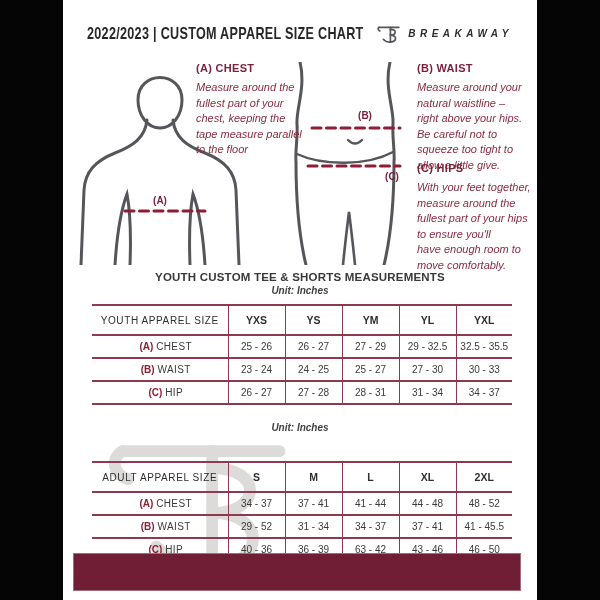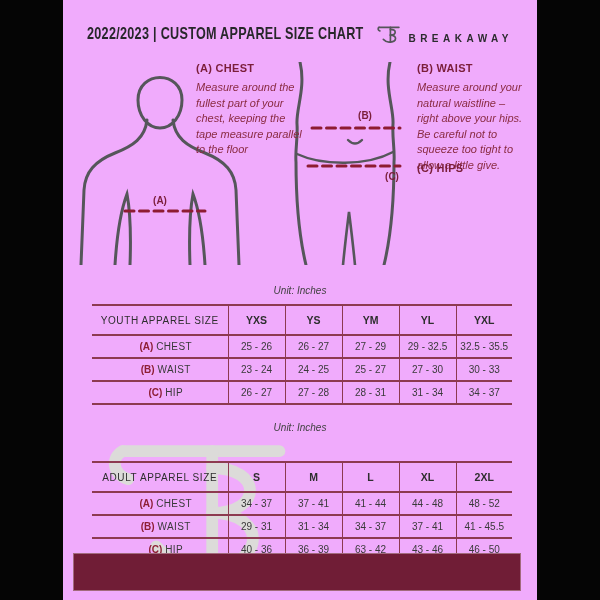--- a/index.html
+++ b/index.html
@@ -1,42 +1,42 @@
 <!DOCTYPE html>
 <html><head>
 <meta charset="utf-8">
 <style>
   * { margin:0; padding:0; box-sizing:border-box; }
   html,body { width:600px; height:600px; overflow:hidden; background:#050505;
               font-family:"Liberation Sans", sans-serif; }
   #stage { position:relative; width:600px; height:600px; background:#050505; }
   #page  { position:absolute; left:63px; top:0; width:474px; height:600px;
-           background:#f0abfc; overflow:hidden; }
+           background:#ffffff; overflow:hidden; }
 
   
   .header { position:absolute; top:16px; left:0; width:474px; height:34px;
             display:flex; align-items:center; justify-content:space-between;
             padding:0 24px; }
   .hdr-title { font-size:13px; font-weight:700; color:#27272a; letter-spacing:.3px;
                display:inline-block; transform:scale(.97,1.25); transform-origin:left center;
                white-space:nowrap; }
-  .brand { display:flex; align-items:flex-end; gap:7px; }
+  .brand { display:flex; align-items:center; gap:7px;font-style:italic; }
   .brand-name { font-size:10px; font-weight:700; color:#2b2b2e; letter-spacing:4.5px; }
 
   
   .diagram-svg { position:absolute; }
   .instr { position:absolute; }
   .instr h3 { font-size:11px; font-weight:700; color:#7b1e3a; letter-spacing:.3px; margin-bottom:6px; }
   .instr p  { font-size:11px; font-style:italic; color:#8a2b42; line-height:1.42; white-space:pre-line; }
 
   
   .sec-title { position:absolute; left:0; width:474px; text-align:center;
                font-size:11.5px; font-weight:700; color:#383838; letter-spacing:.2px; }
   .sec-unit  { position:absolute; left:0; width:474px; text-align:center;
-               font-size:10px; font-style:italic; font-weight:400; color:#414141; }
+               font-size:10px; font-style:italic; font-weight:700; color:#414141; }
 
   
   table.size { position:absolute; left:29px; width:420px; border-collapse:collapse;
                table-layout:fixed; z-index:2; background:transparent; }
   table.size th, table.size td { border-left:1px solid #8d3a50; height:23px;
                font-size:10px; color:#3a3a3a; text-align:center; vertical-align:middle; }
   table.size th:first-child, table.size td:first-child { border-left:none; }
   table.size tr { border-bottom:2px solid #8d3a50; }
   table.size thead tr { border-top:2px solid #8d3a50; }
   table.size thead th { height:30px; font-weight:700; font-size:10.5px; color:#2e2e2e; }
@@ -103,22 +103,25 @@
     <div class="instr" style="left:133px; top:62px; width:106px;">
       <h3>(A) CHEST</h3>
       <p>Measure around the fullest part of your chest, keeping the tape measure parallel to the floor</p>
     </div>
     <div class="instr" style="left:354px; top:62px; width:110px;">
       <h3>(B) WAIST</h3>
       <p>Measure around your natural waistline – right above your hips. Be careful not to squeeze too tight to allow a little give.</p>
     </div>
     <div class="instr" style="left:354px; top:162px; width:116px;">
       <h3>(C) HIPS</h3>
-    </div>
-
+      <p>With your feet together, measure around the fullest part of your hips to ensure you'll
+have enough room to move comfortably.</p>
+    </div>
+
+    <div class="sec-title" style="top:271px;">YOUTH CUSTOM TEE &amp; SHORTS MEASUREMENTS</div>
     <div class="sec-unit" style="top:285px;">Unit: Inches</div>
 
     <table class="size" style="top:304px;">
       <colgroup>
           <col style="width:136px">
           <col style="width:57px">
           <col style="width:57px">
           <col style="width:57px">
           <col style="width:57px">
           <col style="width:56px">
@@ -186,21 +189,21 @@
         <tr>
           <td class="rowlabel"><span class="pfx">(A)</span> <span class="rl">CHEST</span></td>
           <td>34 - 37</td>
           <td>37 - 41</td>
           <td>41 - 44</td>
           <td>44 - 48</td>
           <td>48 - 52</td>
         </tr>
         <tr>
           <td class="rowlabel"><span class="pfx">(B)</span> <span class="rl">WAIST</span></td>
-          <td>29 - 31</td>
+          <td>29 - 52</td>
           <td>31 - 34</td>
           <td>34 - 37</td>
           <td>37 - 41</td>
           <td>41 - 45.5</td>
         </tr>
         <tr>
           <td class="rowlabel"><span class="pfx">(C)</span> <span class="rl">HIP</span></td>
           <td>40 - 36</td>
           <td>36 - 39</td>
           <td>63 - 42</td>

